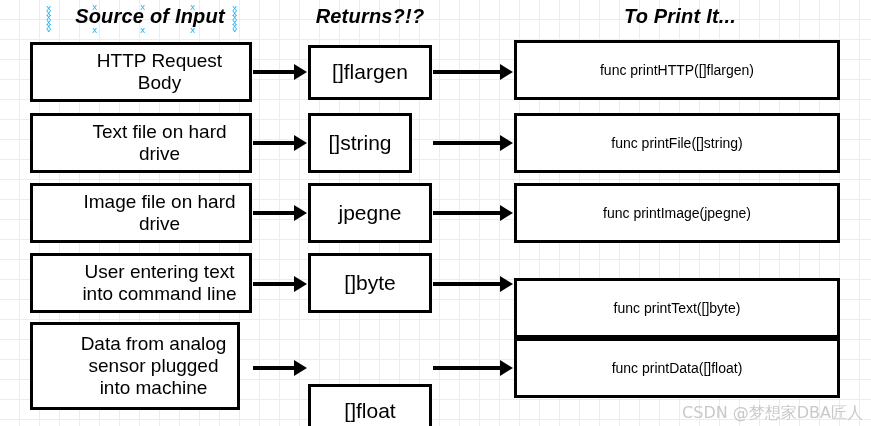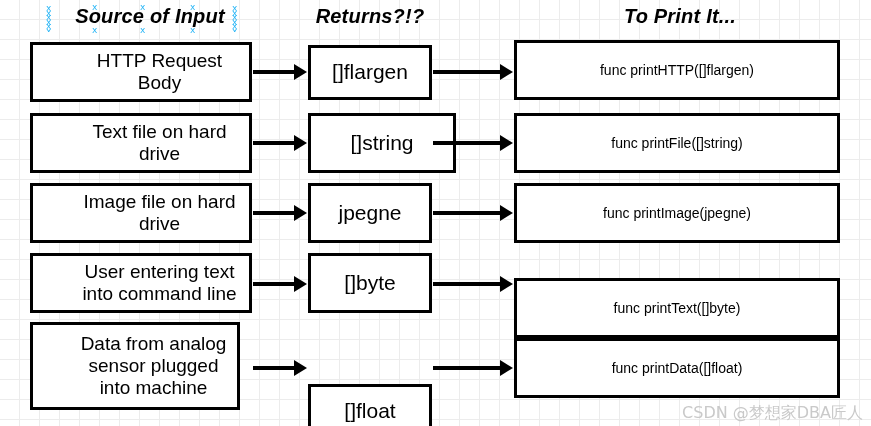--- a/index.html
+++ b/index.html
@@ -118,21 +118,21 @@
   <div class="spell-x" style="left:190px; top:26px;">x</div>
 
   <div class="node src" style="left:30px; top:42px; width:222px; height:60px;">HTTP Request Body</div>
   <div class="arrow" style="left:253px; top:70px; width:42px;"></div>
   <div class="node typ" style="left:308px; top:45px; width:124px; height:55px;">[]flargen</div>
   <div class="arrow" style="left:433px; top:70px; width:68px;"></div>
   <div class="node fn" style="left:514px; top:40px; width:326px; height:60px;">func printHTTP([]flargen)</div>
 
   <div class="node src" style="left:30px; top:113px; width:222px; height:60px;">Text file on hard drive</div>
   <div class="arrow" style="left:253px; top:141px; width:42px;"></div>
-  <div class="node typ" style="left:308px; top:113px; width:148px; height:60px;">[]string</div>
+  <div class="node typ" style="left:308px; top:113px; width:104px; height:60px;">[]string</div>
   <div class="arrow" style="left:433px; top:141px; width:68px;"></div>
   <div class="node fn" style="left:514px; top:113px; width:326px; height:60px;">func printFile([]string)</div>
 
   <div class="node src" style="left:30px; top:183px; width:222px; height:60px;">Image file on hard drive</div>
   <div class="arrow" style="left:253px; top:211px; width:42px;"></div>
   <div class="node typ" style="left:308px; top:183px; width:124px; height:60px;">jpegne</div>
   <div class="arrow" style="left:433px; top:211px; width:68px;"></div>
   <div class="node fn" style="left:514px; top:183px; width:326px; height:60px;">func printImage(jpegne)</div>
 
   <div class="node src" style="left:30px; top:253px; width:222px; height:60px;">User entering text into command line</div>

